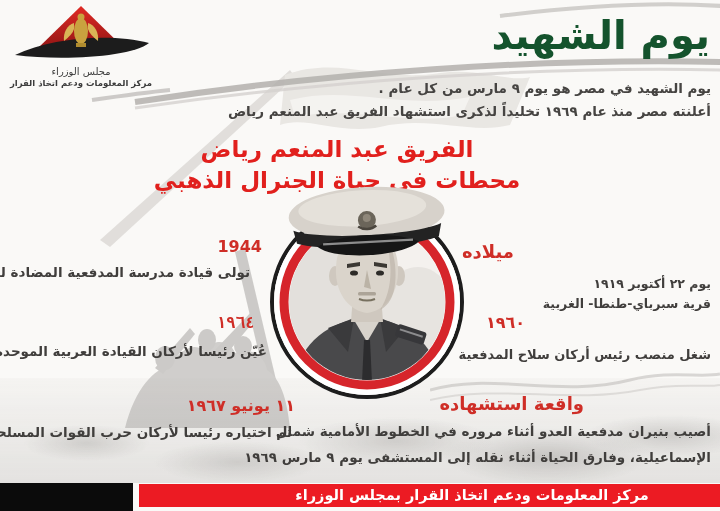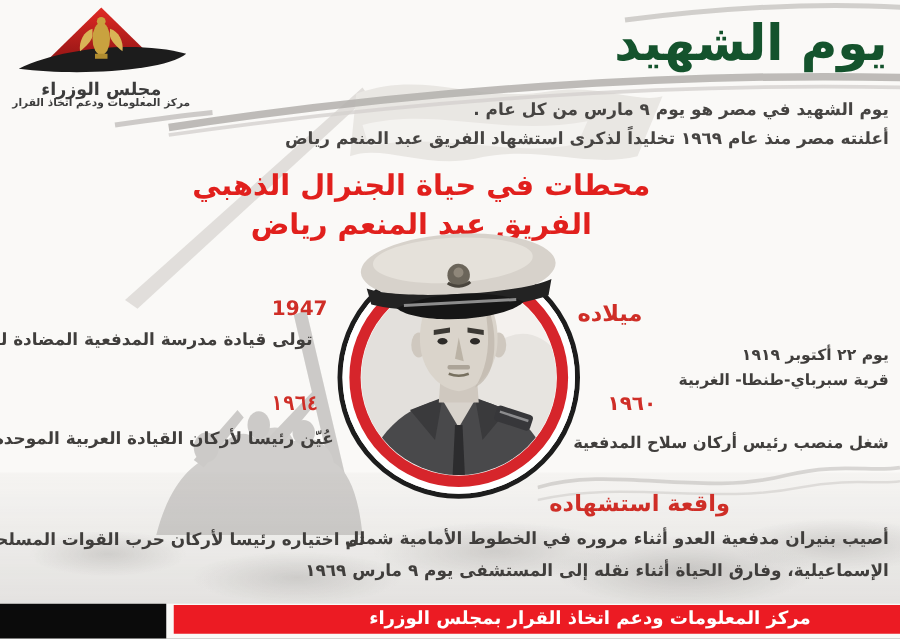--- a/index.html
+++ b/index.html
@@ -18,21 +18,21 @@
       radial-gradient(ellipse 90px 26px at 12% 62%, rgba(120,117,113,.30), rgba(120,117,113,0) 70%),
       radial-gradient(ellipse 120px 30px at 33% 80%, rgba(104,101,98,.26), rgba(104,101,98,0) 70%),
       radial-gradient(ellipse 140px 34px at 55% 60%, rgba(118,114,110,.30), rgba(118,114,110,0) 70%),
       radial-gradient(ellipse 150px 40px at 76% 75%, rgba(96,93,90,.32), rgba(96,93,90,0) 70%),
       radial-gradient(ellipse 120px 30px at 93% 55%, rgba(110,107,104,.30), rgba(110,107,104,0) 70%),
       linear-gradient(180deg, rgba(190,187,183,.10), rgba(150,147,144,.28));}
   .bg-waves{left:430px;top:360px;width:290px;height:45px;opacity:.5;}
 
   
   .logo{left:6px;top:3px;width:150px;text-align:center;}
-  .logo-text1{font-size:14px;font-weight:bold;color:#3c3c3c;line-height:12px;margin-top:1px;}
+  .logo-text1{font-size:10px;font-weight:normal;color:#3c3c3c;line-height:12px;margin-top:1px;}
   .logo-text2{font-size:8.5px;font-weight:bold;color:#3c3c3c;line-height:11px;}
 
   
   .main-title{right:10px;top:12px;font-size:40px;font-weight:800;color:#14532d;direction:rtl;line-height:46px;}
   .intro-line1{right:9px;top:80px;font-size:13.5px;font-weight:bold;color:#464442;direction:rtl;white-space:nowrap;}
   .intro-line2{right:9px;top:103px;font-size:13.5px;font-weight:bold;color:#464442;direction:rtl;white-space:nowrap;}
 
   .heading{left:148px;top:134px;width:378px;text-align:center;direction:rtl;color:#e1201d;font-weight:800;}
   .heading .h-line{font-size:23px;line-height:31px;}
 
@@ -119,22 +119,22 @@
     <div class="logo-text1">مجلس الوزراء</div>
     <div class="logo-text2">مركز المعلومات ودعم اتخاذ القرار</div>
   </div>
 
   <div class="abs main-title">يوم الشهيد</div>
 
   <div class="abs intro-line1">يوم الشهيد في مصر هو يوم ٩ مارس من كل عام .</div>
   <div class="abs intro-line2">أعلنته مصر منذ عام ١٩٦٩ تخليداً لذكرى استشهاد الفريق عبد المنعم رياض</div>
 
   <div class="abs heading">
+    <div class="h-line">الفريق عبد المنعم رياض</div>
     <div class="h-line">محطات في حياة الجنرال الذهبي</div>
-    <div class="h-line">الفريق عبد المنعم رياض</div>
   </div>
 
   <svg class="abs portrait" viewBox="0 0 198 218">
     <defs>
         <clipPath id="faceClip">
           <circle cx="99" cy="120" r="78"></circle>
         </clipPath>
       </defs>
 
     <circle cx="99" cy="120" r="95" fill="none" stroke="#1d1d1d" stroke-width="4"></circle>
@@ -177,26 +177,27 @@
       <path d="M48,62 C75,50 123,50 150,62 C133,77 65,77 48,62 Z" fill="#161616"></path>
       <line x1="54" y1="60" x2="144" y2="60" stroke="#8d8d8d" stroke-width="2.4"></line>
       <g>
         <circle cx="99" cy="38" r="9" fill="#6b655a"></circle>
         <circle cx="99" cy="36" r="4" fill="#8f877a"></circle>
         <path d="M90,44 C95,48 103,48 108,44" fill="none" stroke="#4a453d" stroke-width="2.5"></path>
       </g>
     </g>
   </svg>
 
-  <div class="abs red-label lbl-1951">1947</div>
+  <div class="abs red-label lbl-1951">1944</div>
   <div class="abs black-text txt-1951">تولى قيادة مدرسة المدفعية المضادة للطائرات</div>
 
   <div class="abs red-label lbl-1964">١٩٦٤</div>
   <div class="abs black-text txt-1964">عُيّن رئيسا لأركان القيادة العربية الموحدة</div>
 
+  <div class="abs red-label lbl-1967">١١ يونيو ١٩٦٧</div>
   <div class="abs black-text txt-1967">تم اختياره رئيسا لأركان حرب القوات المسلحة المصرية</div>
 
   <div class="abs red-label lbl-birth">ميلاده</div>
   <div class="abs black-text txt-birth">
     <div>يوم ٢٢ أكتوبر ١٩١٩</div>
     <div>قرية سبرباي-طنطا- الغربية</div>
   </div>
 
   <div class="abs red-label lbl-1960">١٩٦٠</div>
   <div class="abs black-text txt-1960">شغل منصب رئيس أركان سلاح المدفعية</div>

